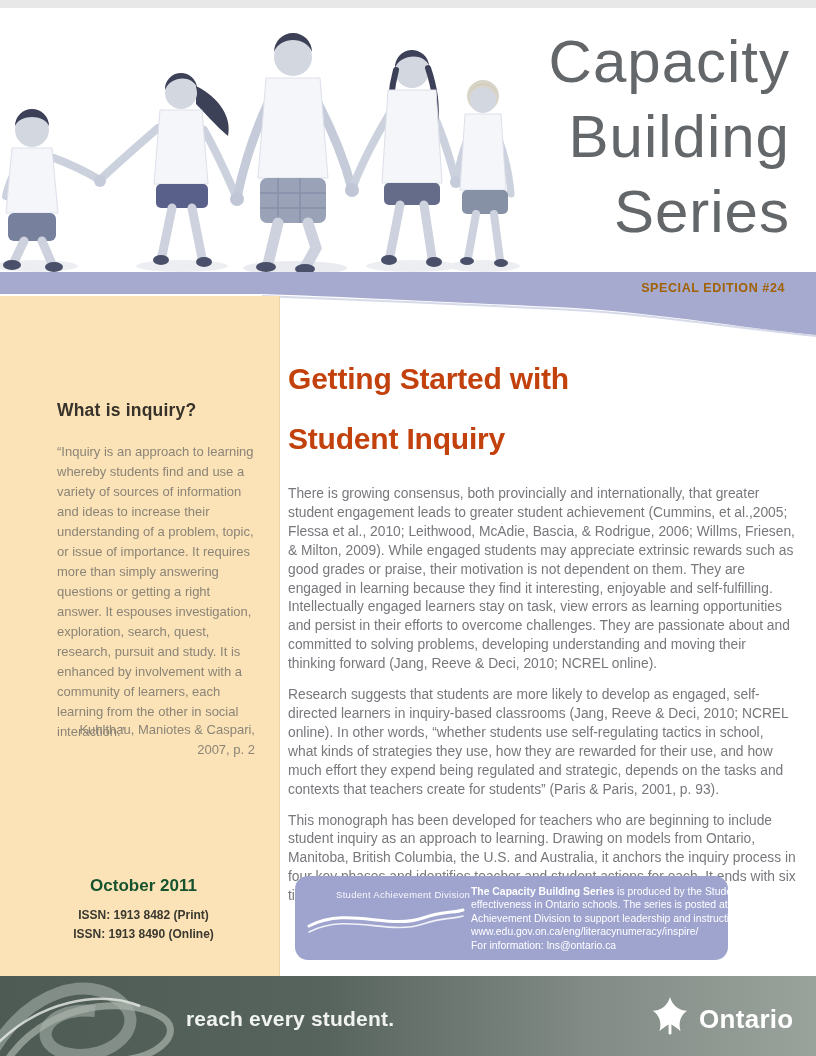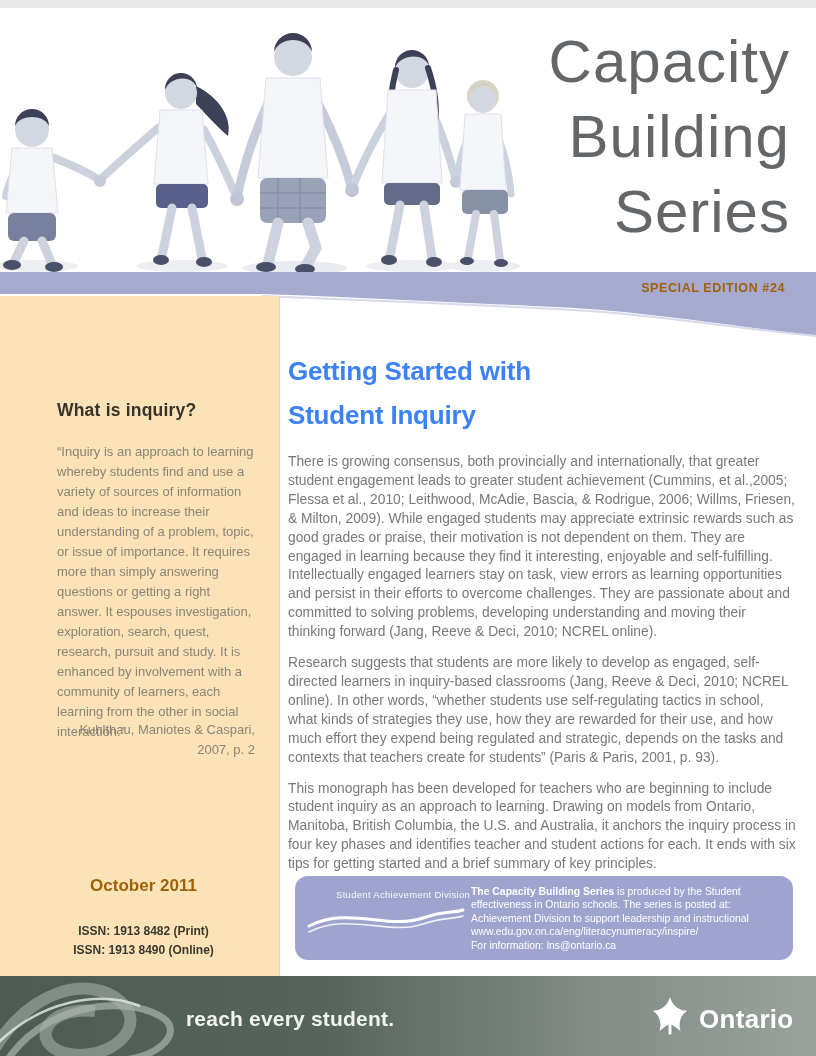--- a/index.html
+++ b/index.html
@@ -35,40 +35,40 @@
   .sb-quote{
     position:absolute;left:57px;top:146px;width:198px;
     font-size:13px;line-height:20px;color:#8b8577;
   }
   .sb-attrib{
     position:absolute;left:47px;top:424px;width:208px;
     text-align:right;font-size:13px;line-height:20px;color:#8b8577;
   }
   .sb-date{
     position:absolute;left:25px;top:580px;width:237px;text-align:center;
-    font-size:17px;font-weight:bold;color:#a16207;
+    font-size:17px;font-weight:bold;color:#14532d;
   }
   .sb-issn{
-    position:absolute;left:25px;top:626px;width:237px;text-align:center;
+    position:absolute;left:25px;top:610px;width:237px;text-align:center;
     font-size:12px;line-height:19px;font-weight:bold;color:#3a3930;
   }
 
   
   .article{position:absolute;left:288px;top:341px;width:508px;}
   .article-title{
-    margin:0 0 16px 0;font-size:26px;line-height:44px;font-weight:bold;
-    color:#3b82f6;letter-spacing:-.2px;
+    margin:0 0 16px 0;font-size:30px;line-height:60px;font-weight:bold;
+    color:#c2410c;letter-spacing:-.2px;
   }
   .article p{
     margin:0 0 12px 0;font-size:13.8px;line-height:18.9px;color:#77787c;
   }
 
   
   .info-box{
-    position:absolute;left:295px;top:868px;width:498px;height:84px;
+    position:absolute;left:295px;top:868px;width:433px;height:84px;
     background:#9fa4cf;border-radius:13px;
   }
   .division-label{
     position:absolute;left:41px;top:13px;
     color:rgba(255,255,255,.92);font-size:9.5px;letter-spacing:.3px;
   }
   .ribbon-svg{position:absolute;left:8px;top:24px;}
   .box-text{
     position:absolute;left:176px;top:9px;width:314px;
     color:#ffffff;font-size:10.4px;line-height:13.4px;

